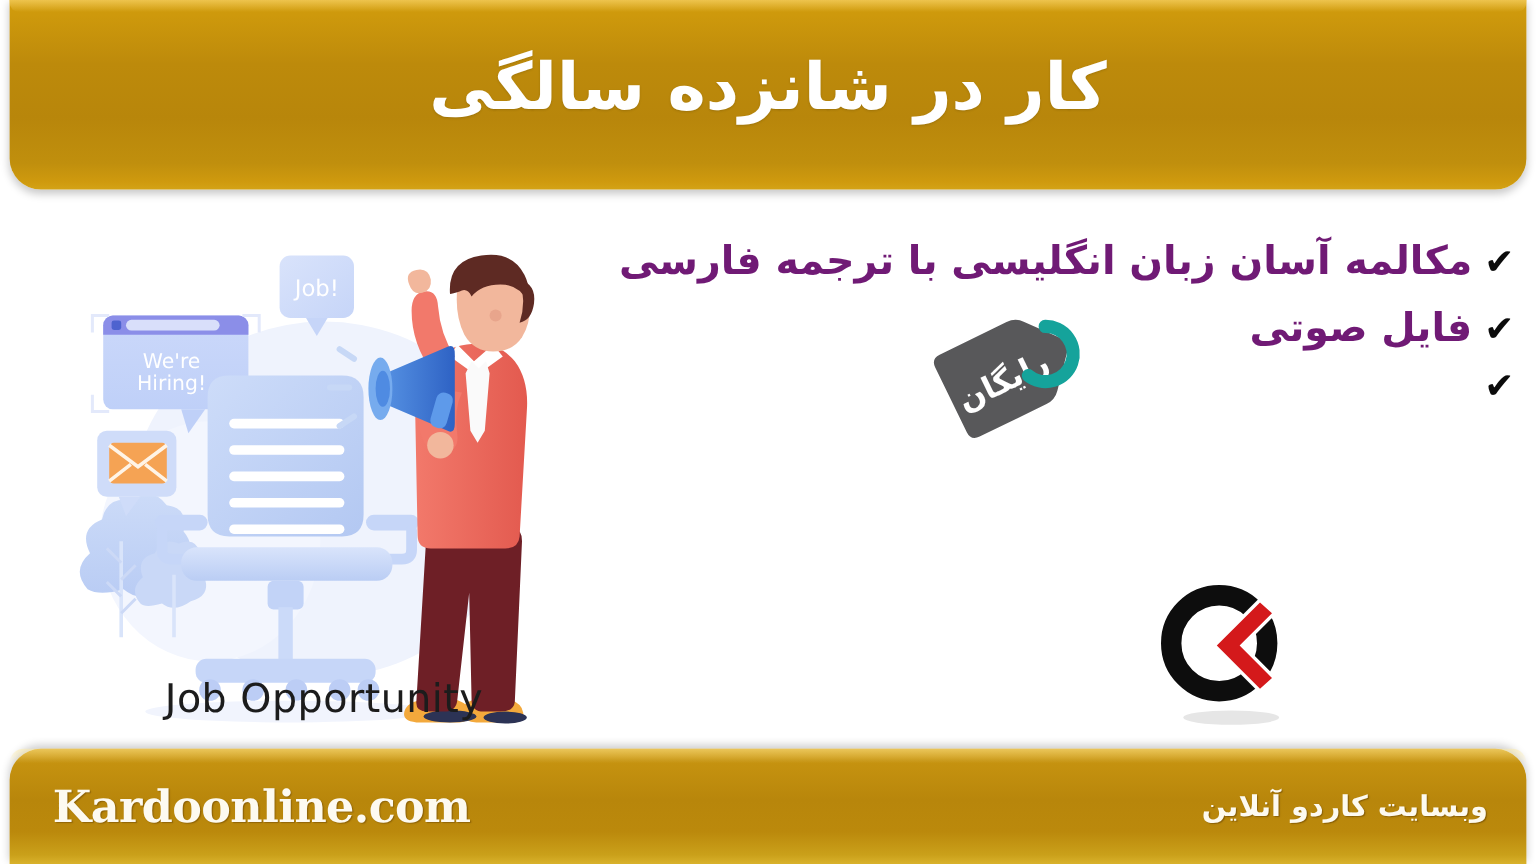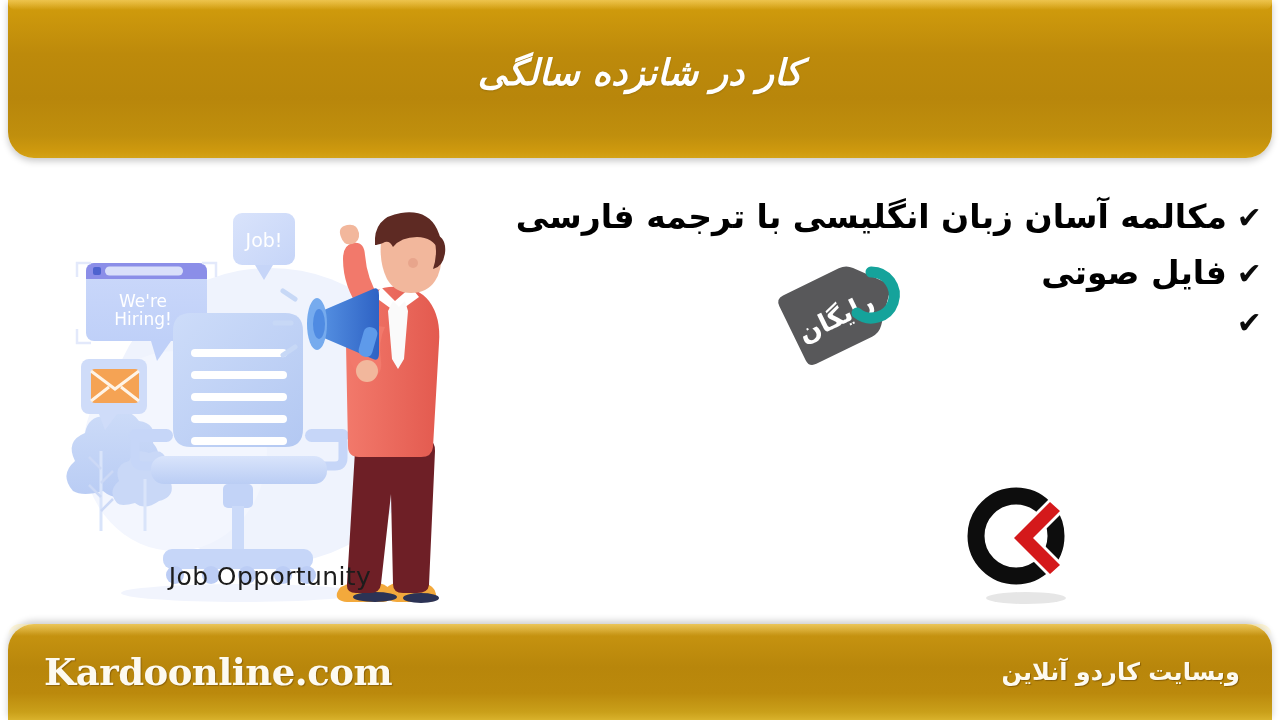--- a/index.html
+++ b/index.html
@@ -46,30 +46,29 @@
     content: "";
     position: absolute;
     left: 0; right: 0; top: 0;
     height: 10px;
     background: linear-gradient(to bottom, rgba(255,225,130,0.55), rgba(255,225,130,0));
     border-radius: 0 0 8px 8px;
   }
   .banner-title {
     position: relative;
     color: #ffffff;
-    font-size: 36px;
+    font-size: 54px;
     font-weight: 700;
     direction: rtl;
     unicode-bidi: bidi-override;
     font-family: "DejaVu Sans", "Liberation Sans", sans-serif;
     letter-spacing: 0.5px;
     text-shadow: 0 1px 2px rgba(0,0,0,0.15);
     padding-bottom: 14px;
     white-space: nowrap;
-    font-style: italic;
   }
 
   
   .footer-banner {
     position: absolute;
     left: 8px;
     bottom: 0;
     width: 1264px;
     height: 96px;
     background: linear-gradient(to bottom,
@@ -135,21 +134,21 @@
     z-index: 4;
   }
   .check-icon {
     color: #0b0b0b;
     font-size: 30px;
     line-height: 1;
     font-weight: 700;
     flex: 0 0 auto;
   }
   .feature-text {
-    color: #000000;
+    color: #701a75;
     font-size: 33px;
     font-weight: 700;
     direction: rtl;
     unicode-bidi: bidi-override;
     line-height: 1.28;
     white-space: nowrap;
     margin-left: 44px;
   }
 
   
@@ -179,21 +178,21 @@
     width: 430px;
     height: 420px;
   }
   .illustration-caption {
     position: absolute;
     left: 55px;
     top: 562px;
     width: 430px;
     text-align: center;
     color: #1c1c1c;
-    font-size: 25px;
+    font-size: 33px;
     font-family: "DejaVu Sans", "Liberation Sans", sans-serif;
     letter-spacing: 0.4px;
   }
 </style>
 </head>
 <body>
 
 <div class="poster">
 
   <div class="header-banner">

